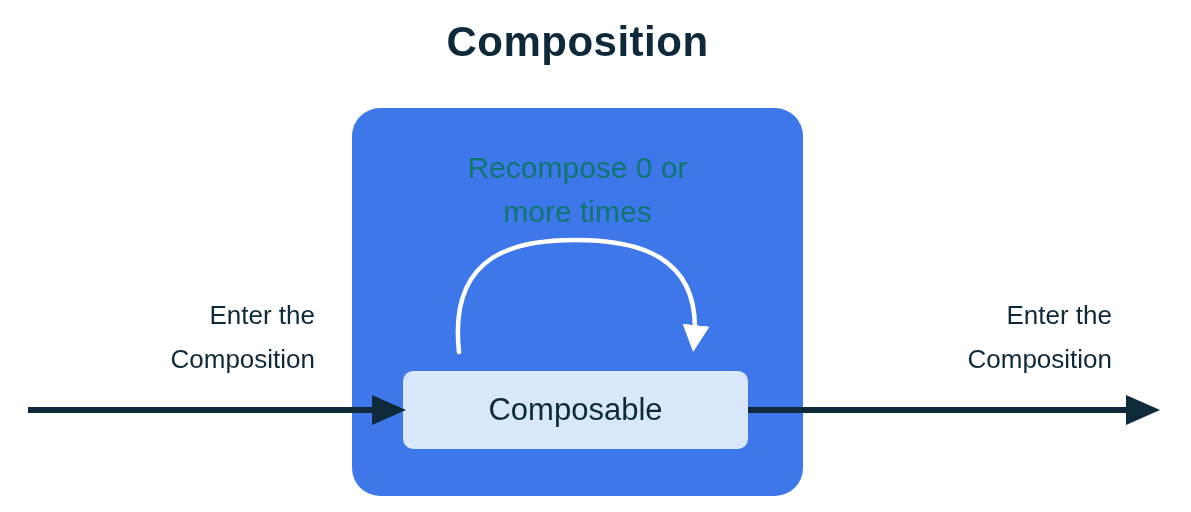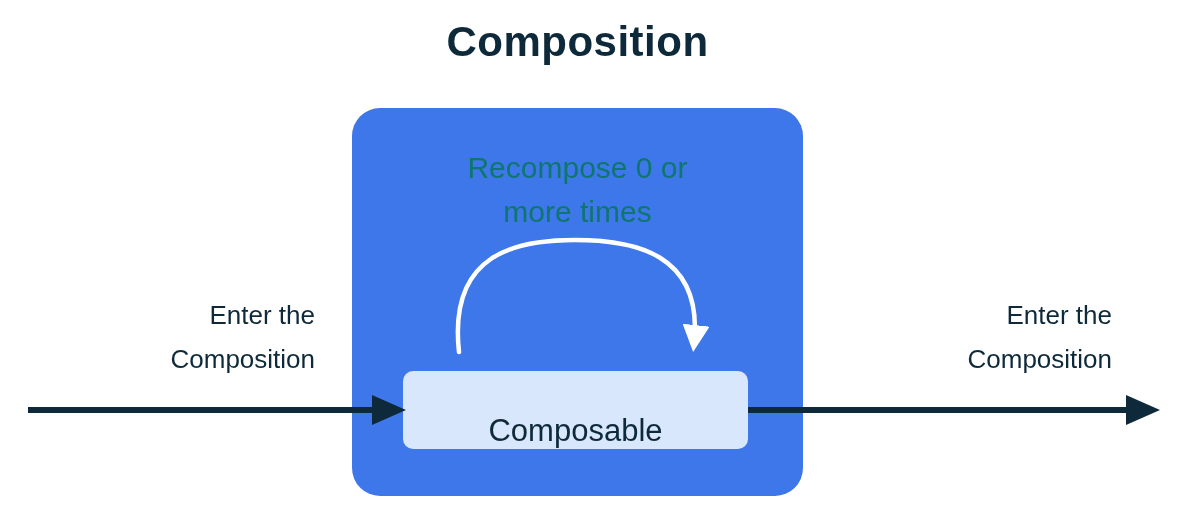--- a/index.html
+++ b/index.html
@@ -50,21 +50,21 @@
   }
   .composable {
     position: absolute;
     left: 403px;
     top: 371px;
     width: 345px;
     height: 78px;
     background: var(--light-blue, #d8e7fb);
     border-radius: 10px;
     display: flex;
-    align-items: flex-end;
+    align-items: center;
     justify-content: center;
     font-size: 31px;
     font-weight: 500;
     color: var(--ink, #0e2a3a);
   }
   .side-label {
     position: absolute;
     top: 293px;
     width: 260px;
     text-align: right;

